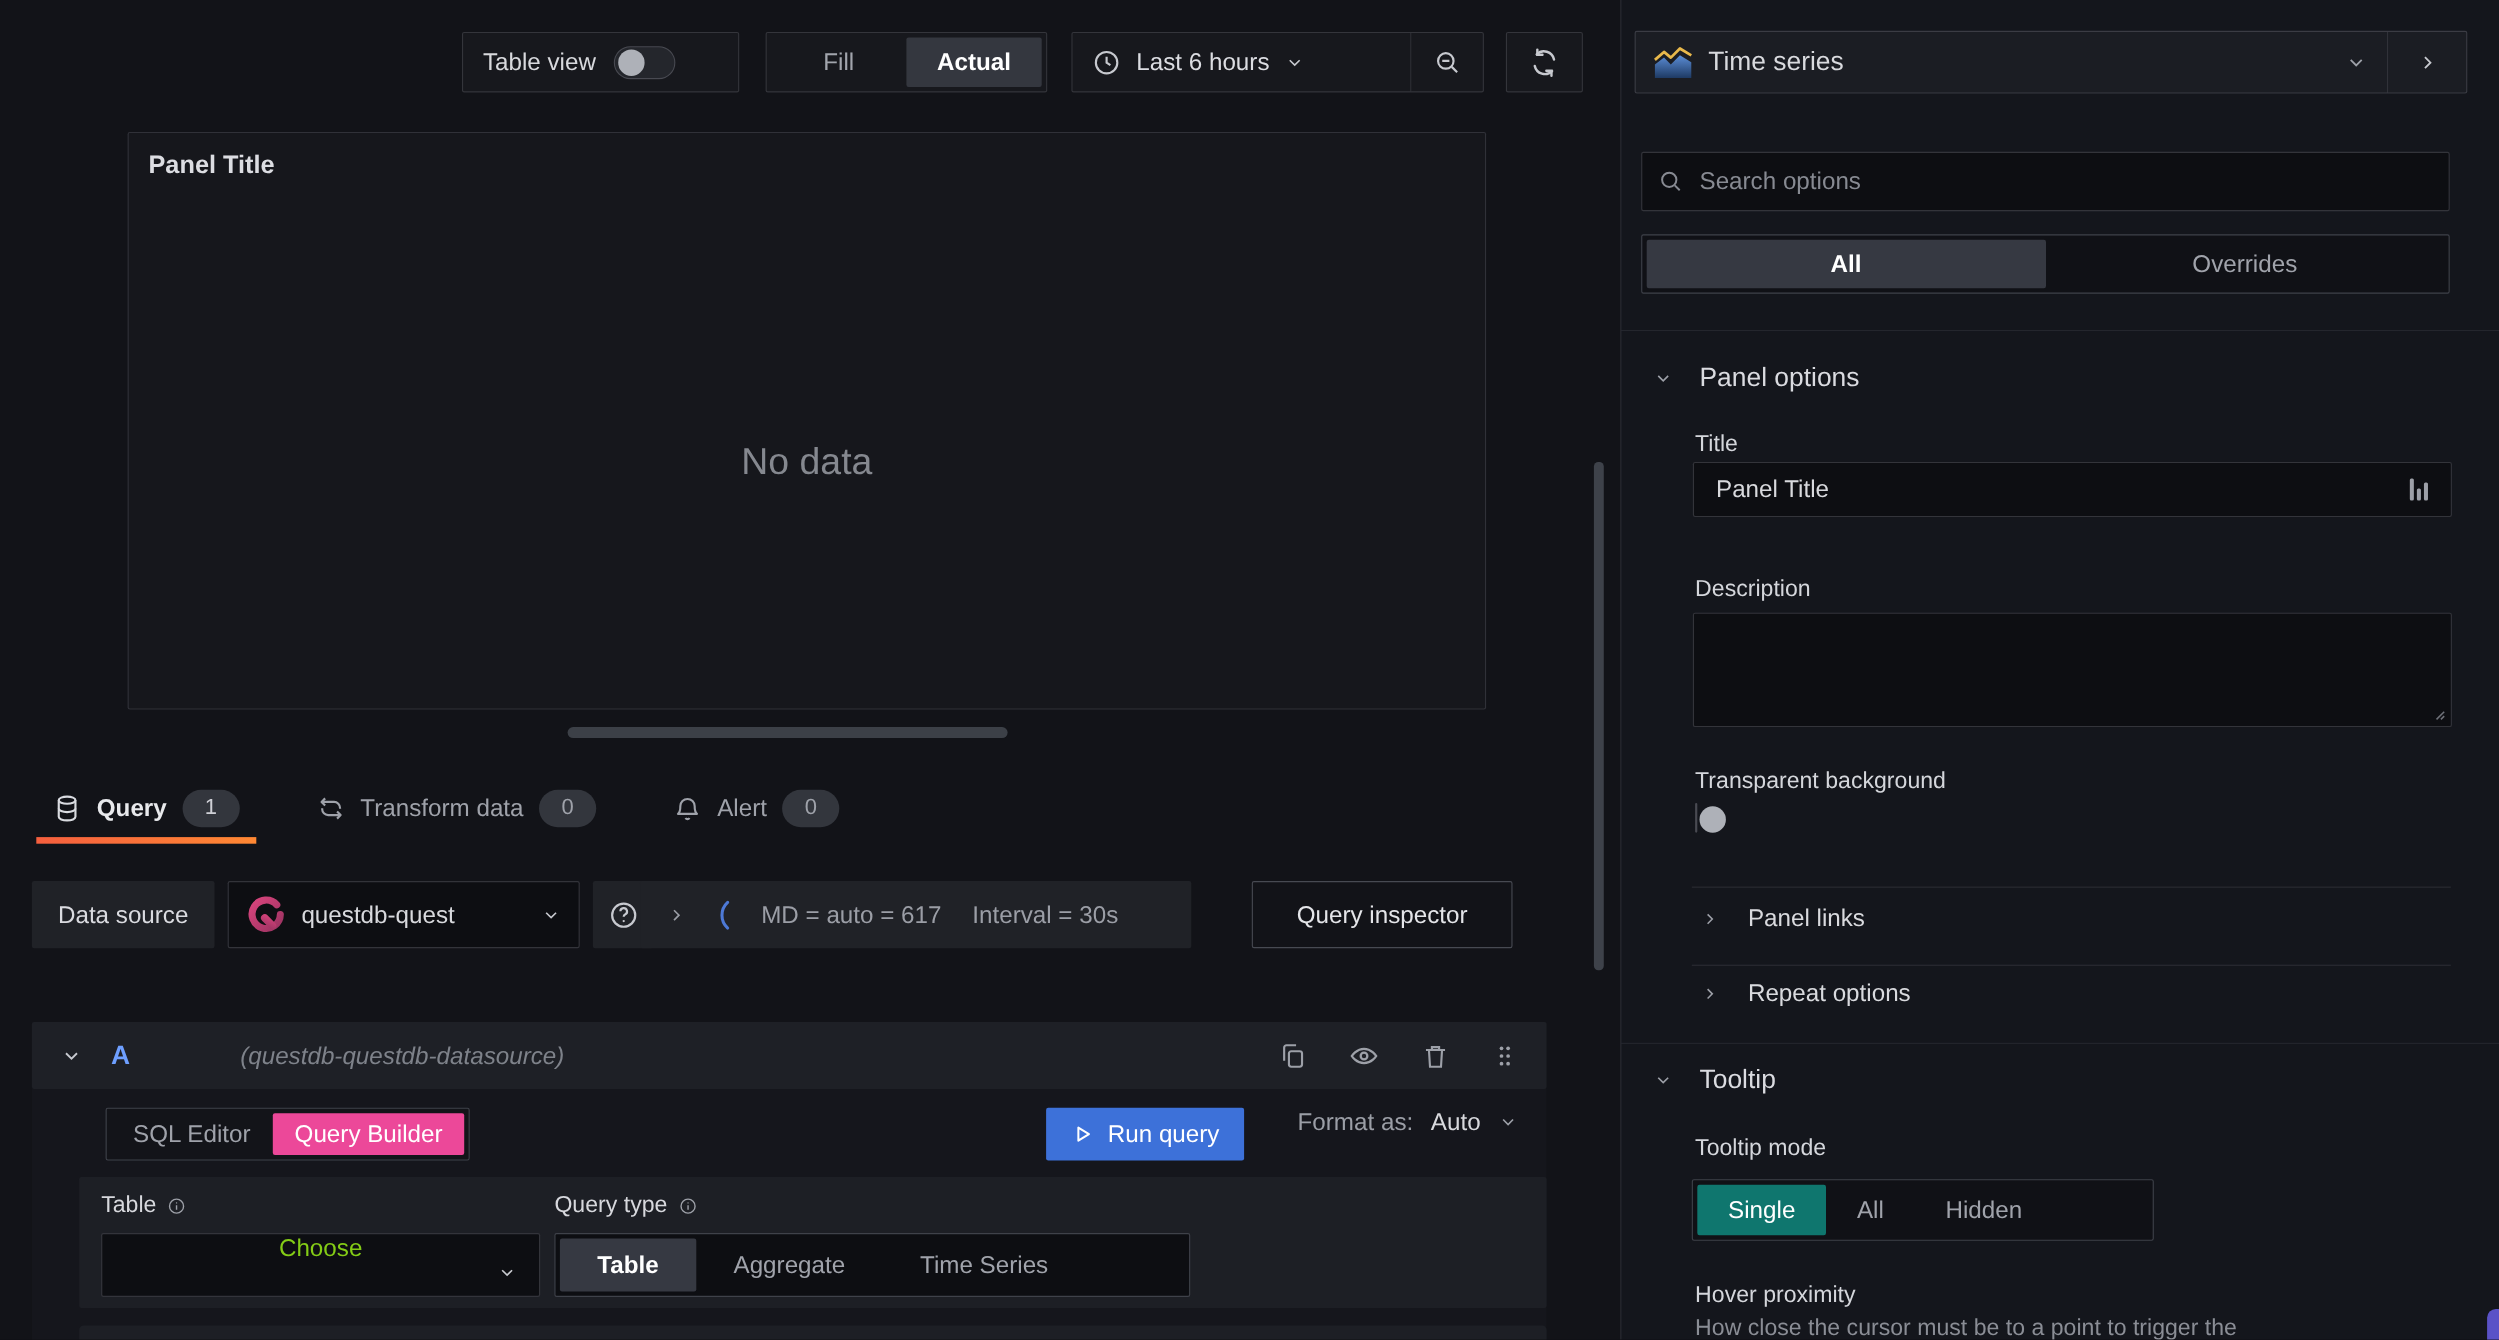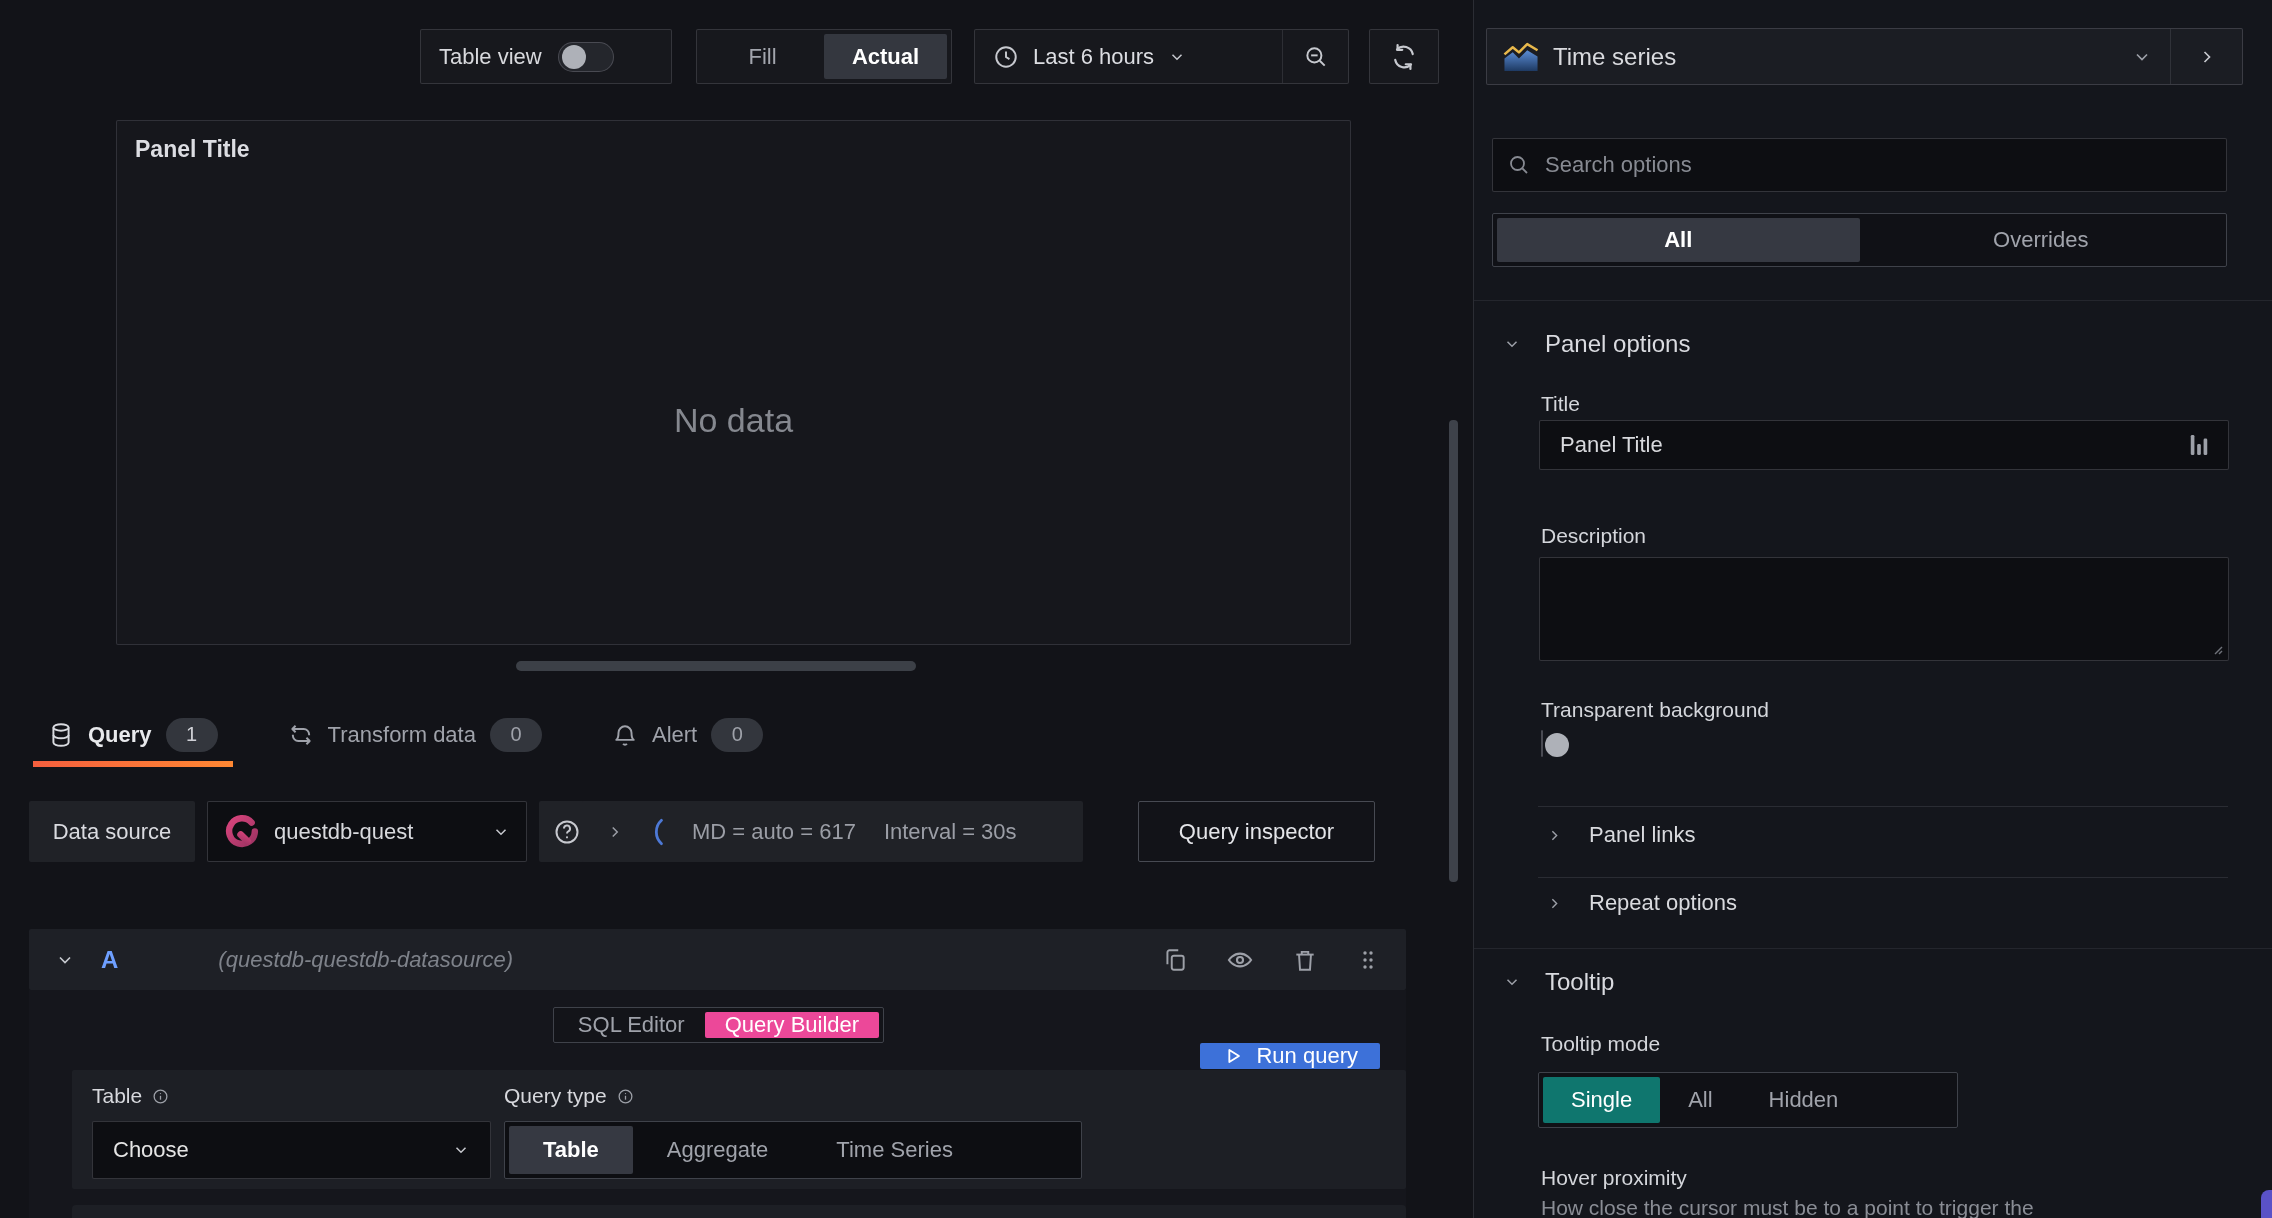--- a/index.html
+++ b/index.html
@@ -57,31 +57,31 @@
     border:1px solid #474a52;border-radius:2px;color:#e4e5e9;font-weight:500;}
 
   
   .rowA{left:29px;top:929px;width:1377px;height:61px;background:#1e2026;border-radius:2px;padding:0 26px;}
   .refid{color:#6e9fff;font-weight:700;font-size:24px;margin-left:26px;}
   .dshint{font-style:italic;color:#7e828a;margin-left:100px;}
   .rowA-icons{margin-left:auto;display:flex;align-items:center;gap:38px;}
 
   
   .qbody{left:29px;top:990px;width:1377px;height:229px;background:#15161c;}
-  .qrow{margin:17px 26px 0 28px;height:48px;display:flex;align-items:center;flex-direction:column;}
+  .qrow{margin:17px 26px 0 67px;height:48px;display:flex;align-items:flex-start;}
   .editorseg{height:48px;border:1px solid #3f424a;border-radius:2px;background:#131419;padding:4px;display:flex;}
   .editorseg .eseg{height:100%;padding:0 20px;display:flex;align-items:center;border-radius:2px;color:#9fa2aa;}
   .editorseg .eseg.sel{background:#ec4899;color:#fff;font-weight:500;}
   .runquery{margin-left:auto;height:48px;padding:0 22px;border-radius:2px;background:#3d71d9;color:#fff;
     display:flex;align-items:center;gap:12px;font-weight:500;}
   .fmt{display:flex;align-items:center;gap:16px;margin-left:49px;}
   .optblock{position:relative;margin:15px 0 0 43px;width:1334px;height:119px;background:#1d1f25;border-radius:2px;padding:18px 20px;}
   .optcol{position:absolute;top:14px;}
   .lblrow{display:flex;align-items:center;gap:10px;color:#d7d8dd;font-size:21px;font-weight:500;margin-bottom:13px;}
-  .choose{width:399px;height:58px;padding:0 20px;color:#e5e5e5;display:flex;align-items:center;}
+  .choose{width:399px;height:58px;padding:0 20px;color:#84cc16;display:flex;align-items:center;flex-direction:column;}
   .qtseg{width:578px;height:58px;border:1px solid #3f424a;border-radius:2px;background:#0d0e12;padding:4px;display:flex;}
   .qtseg .qseg{height:100%;padding:0 34px;display:flex;align-items:center;border-radius:2px;color:#a0a3ab;}
   .qtseg .qseg.sel{background:#363942;color:#fff;font-weight:700;}
   .nextsliver{left:72px;top:1205px;width:1334px;height:13px;background:#1d1f25;border-radius:4px 4px 0 0;}
   .vscroll{left:1449px;top:420px;width:9px;height:462px;border-radius:4px;background:#3e424a;}
 
   
   .sidebar{left:1473px;top:0;width:799px;height:1218px;background:#14161c;border-left:1px solid rgba(204,204,220,0.13);}
   .vizhead{left:12px;top:28px;width:757px;height:57px;border:1px solid rgba(204,204,220,0.18);border-radius:2px;
     background:#1b1d23;display:flex;align-items:center;padding:0 0 0 16px;}

